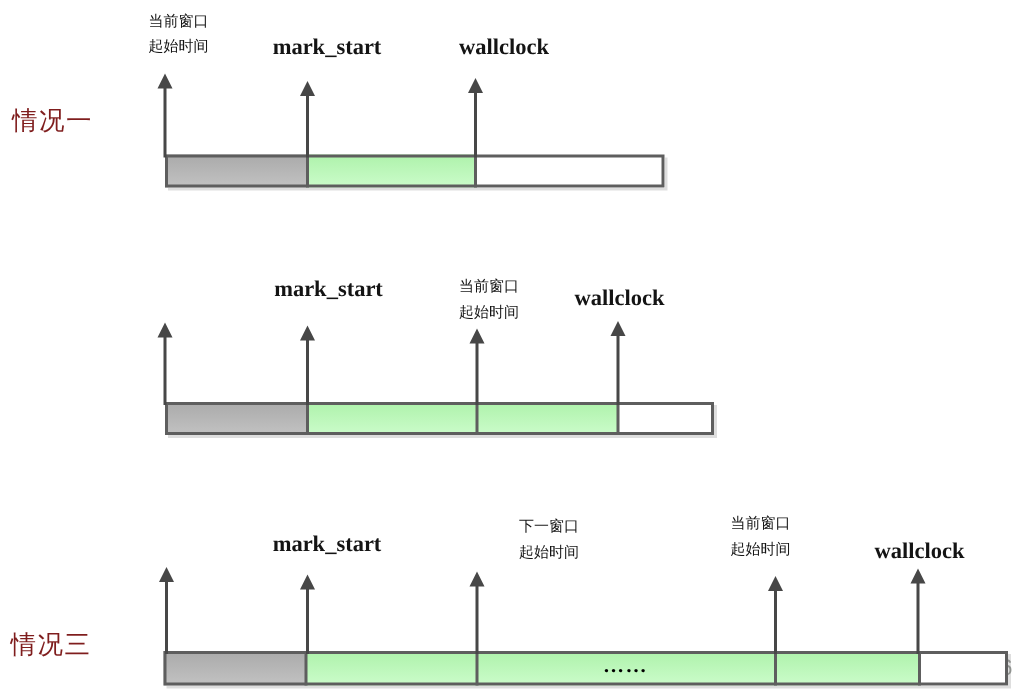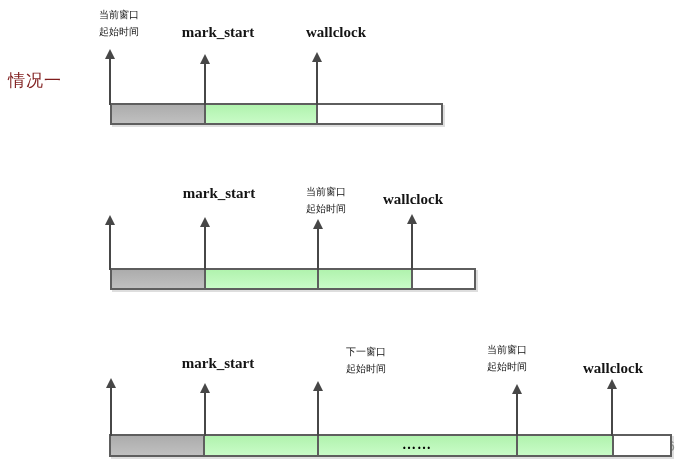--- a/index.html
+++ b/index.html
@@ -106,20 +106,21 @@
     <div class="arrow-line" style="left: 204px; top: 225px; height: 45px;"></div>
     <div class="arrow-head" style="left: 200px; top: 217px;"></div>
     <div class="marker-label en" style="left: 219px; top: 186px;">mark_start</div>
     <div class="arrow-line" style="left: 317px; top: 227px; height: 43px;"></div>
     <div class="arrow-head" style="left: 313px; top: 219px;"></div>
     <div class="marker-label zh" style="left: 326px; top: 183px;">当前窗口
 起始时间</div>
     <div class="arrow-line" style="left: 411px; top: 222px; height: 48px;"></div>
     <div class="arrow-head" style="left: 407px; top: 214px;"></div>
     <div class="marker-label en" style="left: 413px; top: 192px;">wallclock</div>
+    <div class="side-label" style="left: 7px; top: 418px;">情况三</div>
     <div class="bar" style="left: 109px; top: 434px; width: 563px; height: 23px;">
       <div class="seg" style="left: 0px; width: 95px; background: linear-gradient(rgb(170, 170, 170), rgb(194, 194, 194));"></div>
       <div class="seg" style="left: 95px; width: 114px; background: linear-gradient(rgb(174, 242, 171), rgb(203, 252, 202));"></div>
       <div class="seg" style="left: 209px; width: 199px; background: linear-gradient(rgb(174, 242, 171), rgb(203, 252, 202));"></div>
       <div class="seg" style="left: 408px; width: 96px; background: linear-gradient(rgb(174, 242, 171), rgb(203, 252, 202));"></div>
       <div class="seg" style="left: 504px; width: 59px; background: rgb(255, 255, 255);"></div>
       <div class="divider" style="left: 94px;"></div>
       <div class="divider" style="left: 208px;"></div>
       <div class="divider" style="left: 407px;"></div>
       <div class="divider" style="left: 503px;"></div>

